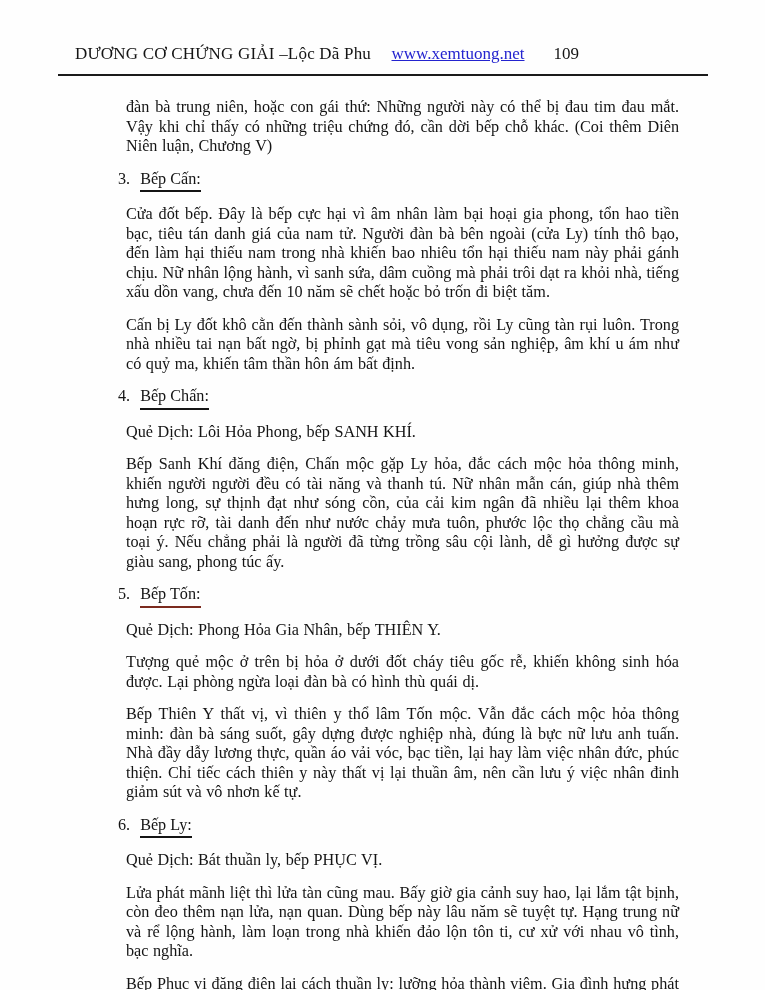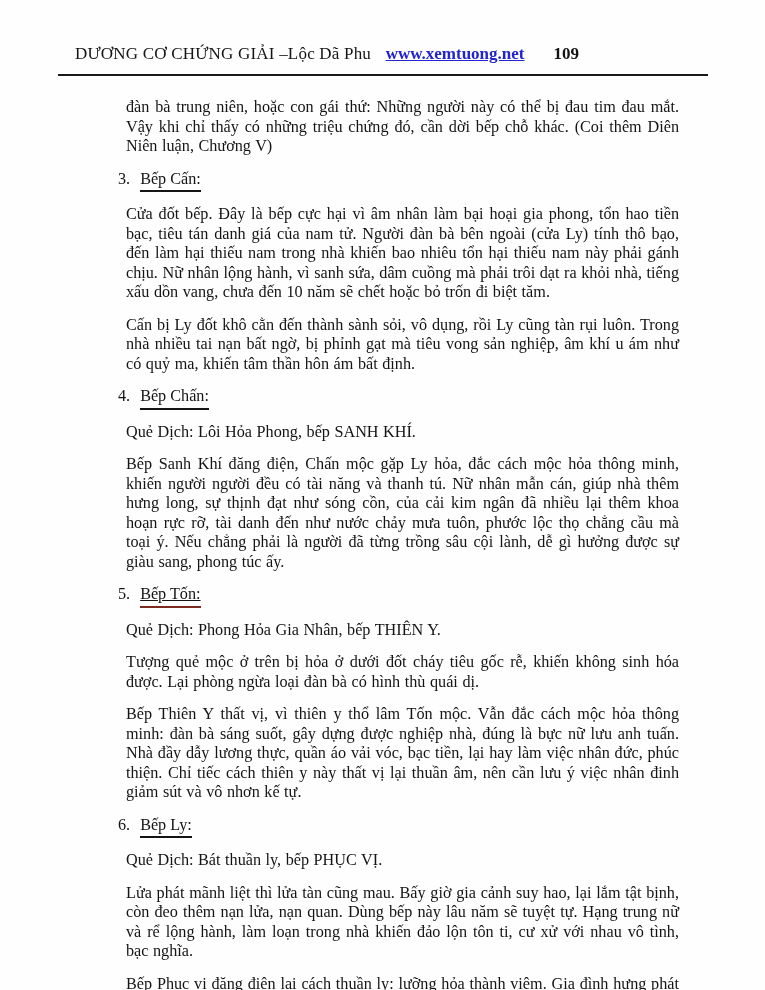--- a/index.html
+++ b/index.html
@@ -28,21 +28,20 @@
     font-size: 17px;
     white-space: nowrap;
   }
   .header-title {
     letter-spacing: 0.2px;
   }
   .header-right {
     display: flex;
     align-items: flex-start;
     gap: 29px;
-    font-weight: bold;
   }
   .header-link {
     color: var(--link-color, #2323cf);
     text-decoration: underline;
     cursor: pointer;
   }
   .header-rule {
     position: absolute;
     top: 74px;
     left: 58px;
@@ -73,21 +72,20 @@
     padding-left: 5px;
     margin-right: 10px;
   }
   .heading .h-label {
     display: inline-block;
     border-bottom: 2px solid var(--text-color, #141414);
     padding-bottom: 1px;
   }
   .heading .h-label.accent {
     border-bottom-color: var(--accent-underline, #7b2a1e);
-    text-decoration: underline;
   }
 </style>
 </head>
 <body style="--text-color: #141414; --link-color: #2323cf; --rule-color: #1a1a1a; --accent-underline: #7b2a1e; background: rgb(254, 254, 254);">
 
 <div class="page">
 
   <div class="page-header">
     <span class="header-title">DƯƠNG CƠ CHỨNG GIẢI –Lộc Dã Phu</span>
     <span class="header-right">

